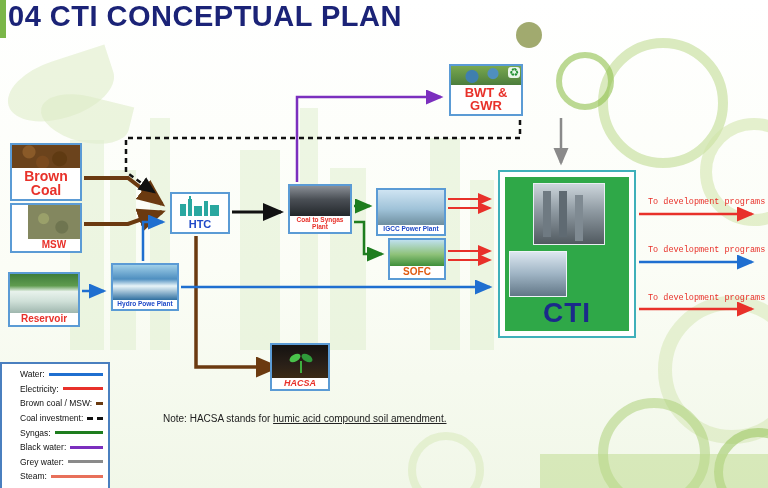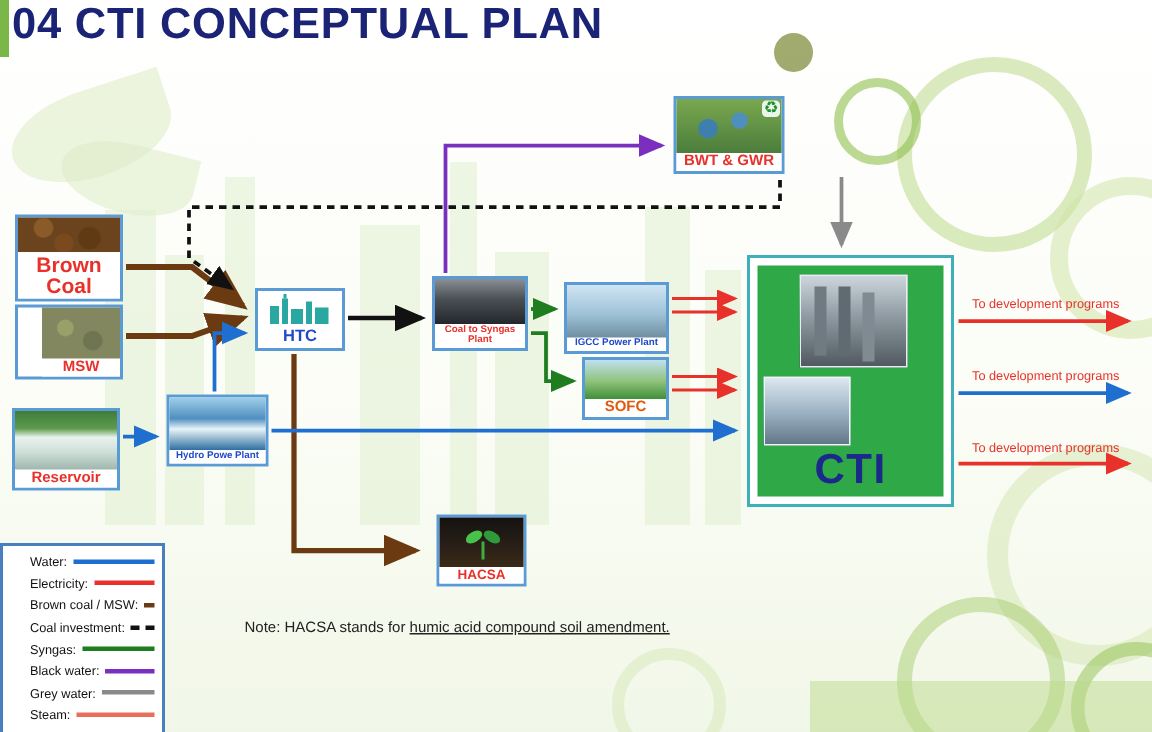--- a/index.html
+++ b/index.html
@@ -29,21 +29,21 @@
   .img-hacsa{background:linear-gradient(180deg,#141210 0%,#2a2018 60%,#3a2a16 100%);}
   .recycle{position:absolute;right:1px;top:1px;color:#1f8f2f;background:#eaf6ea;border-radius:3px;font-size:11px;line-height:11px;padding:0 1px;}
   
   .cti-box{position:absolute;border:2px solid #3fb0ba;background:#fff;box-sizing:border-box;z-index:2;padding:5px;}
   .cti-inner{position:relative;width:100%;height:100%;background:#2fa848;}
   .cti-photo1{position:absolute;left:28px;top:6px;width:72px;height:62px;background:linear-gradient(180deg,#cfd8de 0%,#8f9aa2 45%,#4f585e 100%);box-shadow:inset 0 0 0 1px #e8eef2;}
   .cti-photo1:before{content:"";position:absolute;left:10px;top:8px;width:8px;height:46px;background:#6f7a82;box-shadow:16px 0 0 #5f6a72,32px 4px 0 #7f8a92;}
   .cti-photo2{position:absolute;left:4px;top:74px;width:58px;height:46px;background:linear-gradient(180deg,#dfe9f2 0%,#9fb4c4 50%,#5f7484 100%);box-shadow:inset 0 0 0 1px #eef4f8;}
   .cti-label{position:absolute;left:0;right:0;bottom:2px;text-align:center;font-size:28px;font-weight:800;color:#1b2a8a;letter-spacing:1px;}
   
-  .out-label{position:absolute;width:120px;font-size:8.5px;color:#e8312a;z-index:2;white-space:nowrap;}
+  .out-label{position:absolute;width:120px;font-size:8.5px;color:#e8312a;z-index:2;white-space:nowrap;font-family:Liberation Mono, monospace;}
   
   .legend{position:absolute;left:0;top:362px;width:110px;height:200px;border:2px solid #4a7fbf;background:#fff;box-sizing:border-box;z-index:4;padding:3px 5px 0 5px;}
   .lg-row{display:flex;align-items:center;gap:4px;height:14.6px;}
   .lg-lab{font-size:8.5px;color:#111;white-space:nowrap;margin-left:13px;}
   .lg-line{flex:1;height:0;}
   
   .note{position:absolute;left:163px;top:413px;font-size:10px;color:#222;z-index:3;}
   .note u{text-decoration:underline;}
   .footer-statement{position:absolute;left:153px;top:447px;font-size:17px;font-weight:bold;color:#9e1a10;font-family:"Liberation Serif",serif;z-index:3;white-space:nowrap;}
   svg.wires{position:absolute;left:0;top:0;z-index:1;}
@@ -163,29 +163,29 @@
 
   <div class="node" style="left:388px;top:238px;width:58px;height:42px;">
     <div class="img img-sofc"></div>
     <div class="lbl orange" style="font-size:10px;">SOFC</div>
   </div>
 
   <div class="node" style="left:449px;top:64px;width:74px;height:52px;">
     <div class="img img-bwt">
       <span class="recycle">♻</span>
     </div>
-    <div class="lbl red" style="font-size:10px;">BWT &amp; GWR</div>
+    <div class="lbl red" style="font-size:13px;">BWT &amp; GWR</div>
   </div>
 
   <div class="node" style="left:111px;top:263px;width:68px;height:48px;">
     <div class="img img-hydro"></div>
     <div class="lbl blue tiny">Hydro Powe Plant</div>
   </div>
 
-  <div class="node" style="left:291px;top:343px;width:60px;height:48px;">
+  <div class="node" style="left:270px;top:343px;width:60px;height:48px;font-style:italic;">
     <div class="img img-hacsa">
       <svg width="30" height="26" viewBox="0 0 30 26" style="position:absolute;left:14px;top:4px;">
         <path d="M15 24 L15 12" stroke="#3fae3f" stroke-width="2" fill="none"></path>
         <ellipse cx="9" cy="9" rx="6" ry="3.5" fill="#49c24a" transform="rotate(-30 9 9)"></ellipse>
         <ellipse cx="21" cy="9" rx="6" ry="3.5" fill="#2f9a3a" transform="rotate(30 21 9)"></ellipse>
       </svg>
     </div>
     <div class="lbl red" style="font-size:9px;">HACSA</div>
   </div>
 

